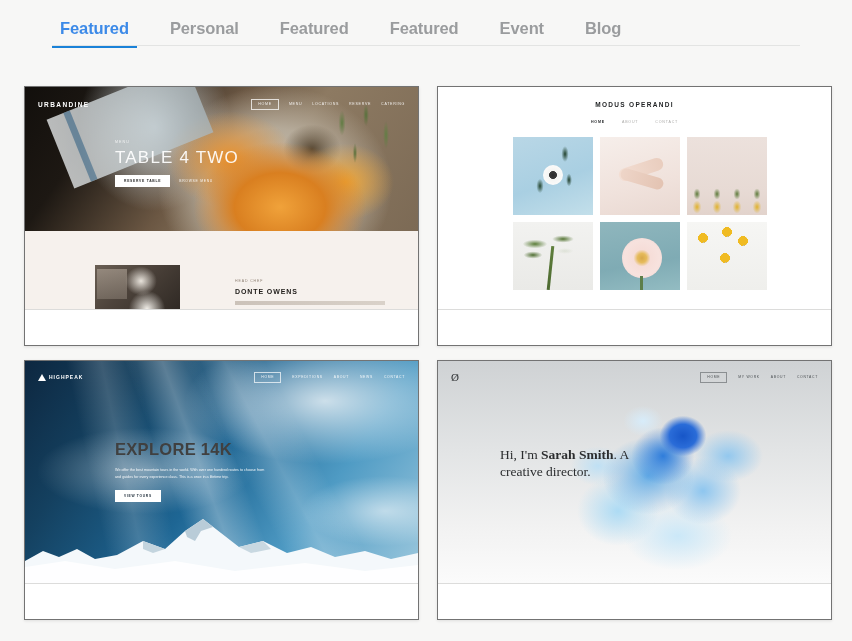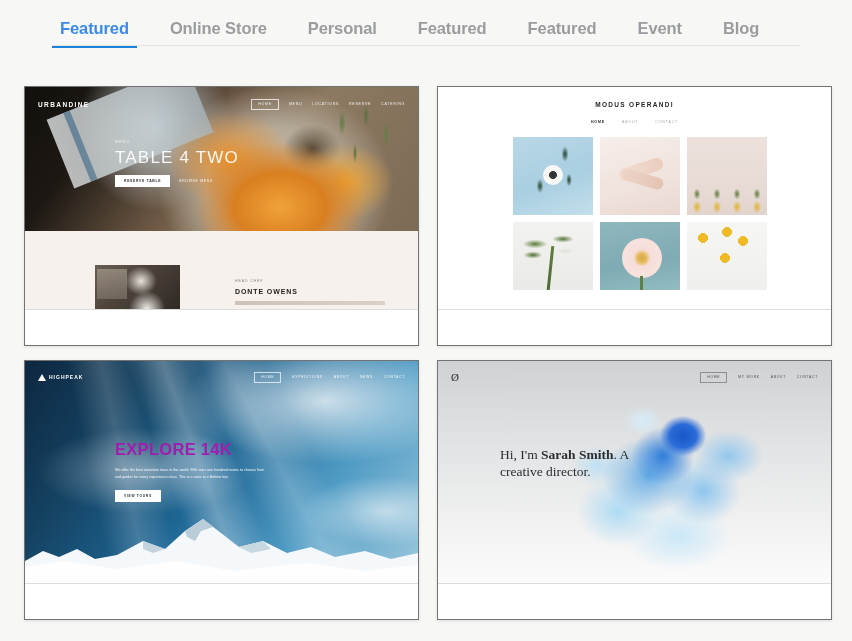--- a/index.html
+++ b/index.html
@@ -417,21 +417,21 @@
     font-size: 3.4px; letter-spacing: .7px;
     color: rgba(255,255,255,.9); text-transform: uppercase;
   }
   .c3-navlinks span:first-child {
     border: .5px solid rgba(255,255,255,.7);
     padding: 2.5px 6px;
   }
   .c3-copy { position: absolute; left: 90px; top: 80px; width: 175px; }
   .c3-title {
     font-size: 16.5px; font-weight: bold;
-    color: #a21caf; letter-spacing: .3px; line-height: 1;
+    color: #404040; letter-spacing: .3px; line-height: 1;
   }
   .c3-body {
     margin-top: 9px;
     font-size: 3.7px; line-height: 1.9;
     color: rgba(255,255,255,.92);
     width: 150px;
   }
   .c3-btn {
     display: inline-block;
     margin-top: 9px;
@@ -490,21 +490,20 @@
     line-height: 1.28;
     color: #2b2d2f;
   }
   .c4-copy b { font-weight: bold; }
 </style>
 </head>
 <body>
 
 <div class="tabbar">
   <div class="tab active">Featured</div>
-  <div class="tab">Online Store</div>
   <div class="tab">Personal</div>
   <div class="tab">Featured</div>
   <div class="tab">Featured</div>
   <div class="tab">Event</div>
   <div class="tab">Blog</div>
 </div>
 <div class="tabbar-rule"></div>
 
 <div class="grid">
 

